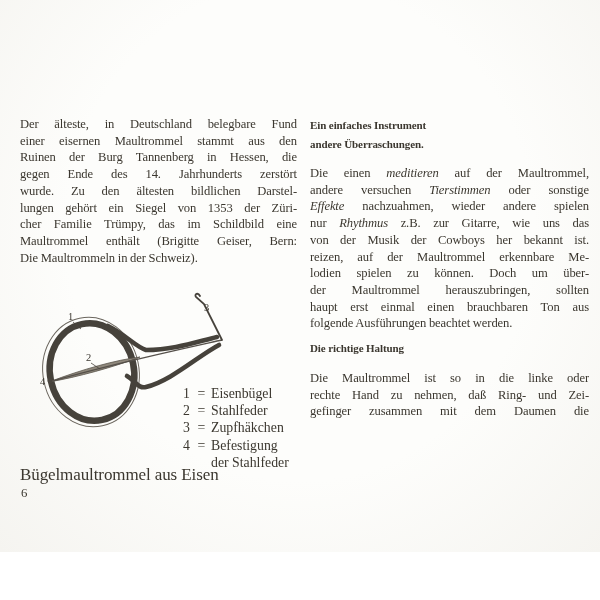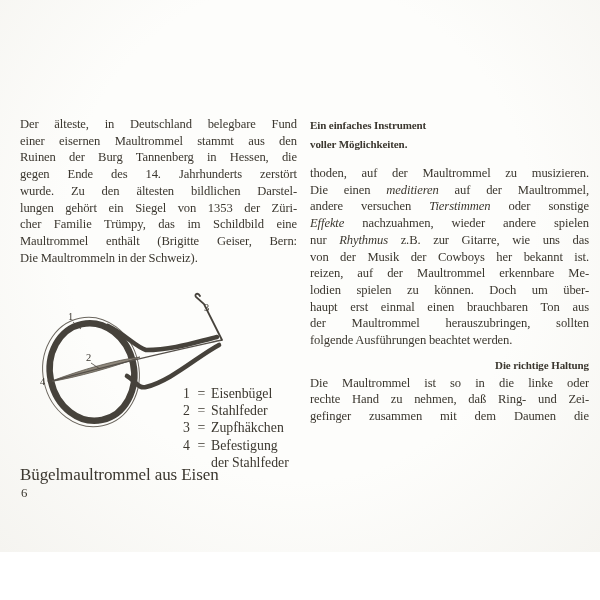--- a/index.html
+++ b/index.html
@@ -13,22 +13,22 @@
   .col-left  { left:20px;  top:116px; width:277px; }
   .col-right { left:310px; top:116px; width:279px; }
   .line {
     font-size:12.6px; line-height:16.7px;
     letter-spacing:-0.1px; word-spacing:-0.3px;
     text-align:justify; text-align-last:justify;
   }
   .line.last { text-align-last:left; }
   .heading { font-weight:bold; font-size:11px; line-height:19px; letter-spacing:-0.1px; }
   .para-1 { margin-top:11px; }
-  .heading-2 { margin-top:7px;text-align:right; }
-  .para-2 { }
+  .heading-2 { margin-top:7px; }
+  .para-2 { margin-top:12px; }
   .figure-svg { position:absolute; left:28px; top:292px; width:252px; height:162px; pointer-events:none; }
   .legend { position:absolute; left:181px; top:385px; font-size:13.8px; }
   .legend-row { display:flex; line-height:17.2px; }
   .lg-num { width:11px; text-align:center; }
   .lg-eq  { width:19px; text-align:center; }
   .legend-cont { margin-left:30px; line-height:17.2px; }
   .caption { position:absolute; left:20px; top:465px; font-size:17px; letter-spacing:-0.1px; }
   .pagenum { position:absolute; left:21px; top:486px; font-size:12.8px; }
   .fig-label { font-family:"Liberation Serif", serif; font-size:10.5px; fill:#3a362f; }
 </style>
@@ -45,33 +45,32 @@
     <div class="line">wurde. Zu den ältesten bildlichen Darstel-</div>
     <div class="line">lungen gehört ein Siegel von 1353 der Züri-</div>
     <div class="line">cher Familie Trümpy, das im Schildbild eine</div>
     <div class="line">Maultrommel enthält (Brigitte Geiser, Bern:</div>
     <div class="line last">Die Maultrommeln in der Schweiz).</div>
   </div>
 
   <div class="col col-right">
     <div class="heading">
       <div>Ein einfaches Instrument</div>
-      <div>voller Möglichkeiten.</div>
+      <div>andere Überraschungen.</div>
     </div>
     <div class="para-1">
-      <div class="line">thoden, auf der Maultrommel zu musizieren.</div>
       <div class="line">Die einen <i>meditieren</i> auf der Maultrommel,</div>
       <div class="line">andere versuchen <i>Tierstimmen</i> oder sonstige</div>
       <div class="line"><i>Effekte</i> nachzuahmen, wieder andere spielen</div>
       <div class="line">nur <i>Rhythmus</i> z.B. zur Gitarre, wie uns das</div>
       <div class="line">von der Musik der Cowboys her bekannt ist.</div>
       <div class="line">reizen, auf der Maultrommel erkennbare Me-</div>
       <div class="line">lodien spielen zu können. Doch um über-</div>
+      <div class="line">der Maultrommel herauszubringen, sollten</div>
       <div class="line">haupt erst einmal einen brauchbaren Ton aus</div>
-      <div class="line">der Maultrommel herauszubringen, sollten</div>
       <div class="line last">folgende Ausführungen beachtet werden.</div>
     </div>
     <div class="heading heading-2">Die richtige Haltung</div>
     <div class="para-2">
       <div class="line">Die Maultrommel ist so in die linke oder</div>
       <div class="line">rechte Hand zu nehmen, daß Ring- und Zei-</div>
       <div class="line">gefinger zusammen mit dem Daumen die</div>
     </div>
   </div>
 

